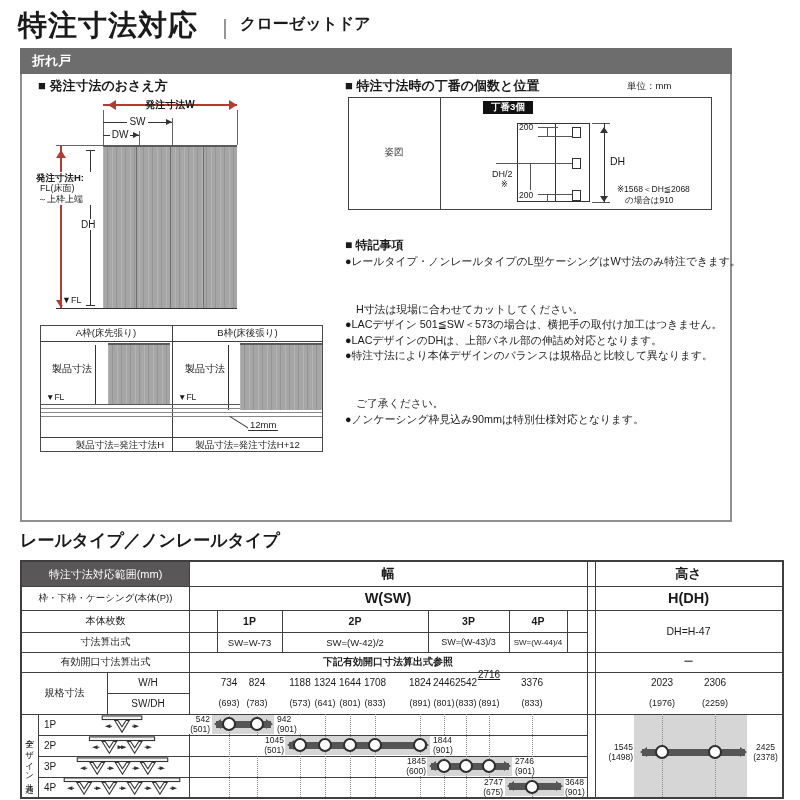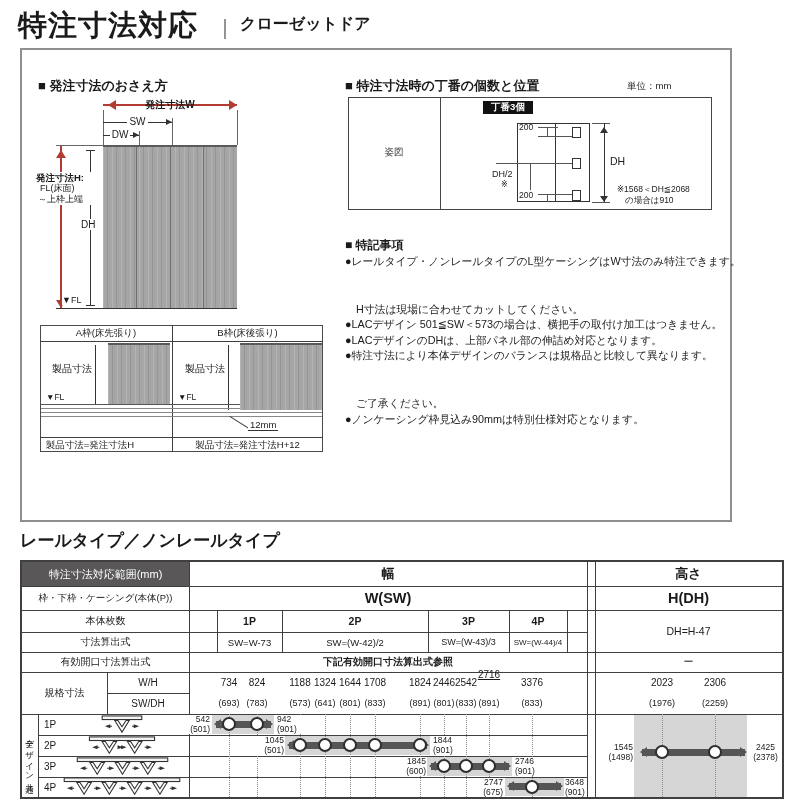--- a/index.html
+++ b/index.html
@@ -55,20 +55,21 @@
 </head>
 <body>
 
 <div class="page">
 
   <div class="abs" style="left:18px;top:6px;"><span class="t1">特注寸法対応</span></div>
   <div class="abs tsep" style="left:215px;top:14px;">｜</div>
   <div class="abs t2" style="left:240px;top:14px;">クローゼットドア</div>
 
   <div class="mainbox"></div>
+  <div class="secbar">折れ戸</div>
 
   <div class="h3" style="left:38px;top:77px;">■ 発注寸法のおさえ方</div>
 
   <div class="redline-h" style="left:103px;top:104px;width:134px;"></div>
   <div class="rh left" style="left:103px;top:100px;"></div>
   <div class="rh right" style="left:229px;top:100px;"></div>
   <div class="abs" style="left:103px;top:98px;width:134px;text-align:center;font-size:10px;font-weight:bold;z-index:2;">発注寸法W</div>
 
   <div class="dlv" style="left:103px;top:110px;height:35px;background:#666;"></div>
   <div class="dlv" style="left:237px;top:110px;height:35px;background:#666;"></div>
@@ -125,21 +126,21 @@
 
   <div class="dlh" style="left:41px;top:404px;width:281px;background:#555;"></div>
   <div class="dlh" style="left:41px;top:408px;width:281px;background:#888;"></div>
   <div class="dlh" style="left:41px;top:412px;width:281px;background:#888;"></div>
   <div class="dlh" style="left:41px;top:416px;width:281px;background:#888;"></div>
 
   <div class="dlh" style="left:230px;top:416px;width:22px;transform:rotate(32deg);transform-origin:left top;z-index:3;"></div>
   <div class="abs" style="left:248px;top:419px;font-size:9.5px;z-index:3;background:#fff;border-bottom:1px solid #333;padding:0 2px;">12mm</div>
 
   <div class="hl" style="left:40px;top:437px;width:283px;"></div>
-  <div class="cell" style="left:24px;top:438px;width:132px;height:14px;font-size:9.5px;">製品寸法=発注寸法H</div>
+  <div class="cell" style="left:54px;top:438px;width:132px;height:14px;font-size:9.5px;">製品寸法=発注寸法H</div>
   <div class="cell" style="left:172px;top:438px;width:151px;height:14px;font-size:9.5px;">製品寸法=発注寸法H+12</div>
 
   <div class="h3" style="left:345px;top:77px;">■ 特注寸法時の丁番の個数と位置</div>
   <div class="abs" style="left:627px;top:80px;font-size:9.5px;">単位：mm</div>
 
   <div class="abs" style="left:348px;top:97px;width:364px;height:113px;border:1px solid #444;box-sizing:border-box;"></div>
   <div class="vl" style="left:440px;top:97px;height:113px;background:#444;"></div>
   <div class="cell" style="left:348px;top:145px;width:92px;height:14px;font-size:9.5px;color:#333;">姿図</div>
 
   <div class="cell" style="left:483px;top:101px;width:50px;height:13px;background:#111;color:#fff;font-size:9.5px;font-weight:bold;">丁番3個</div>

